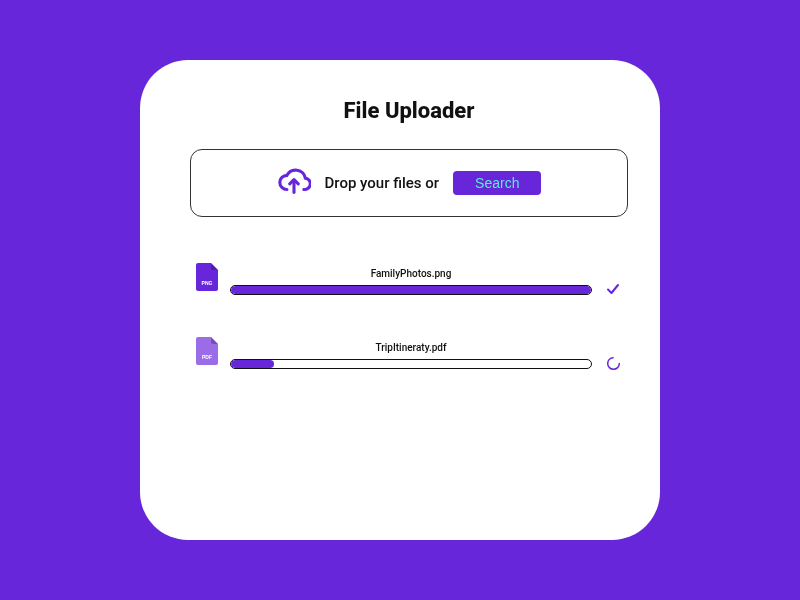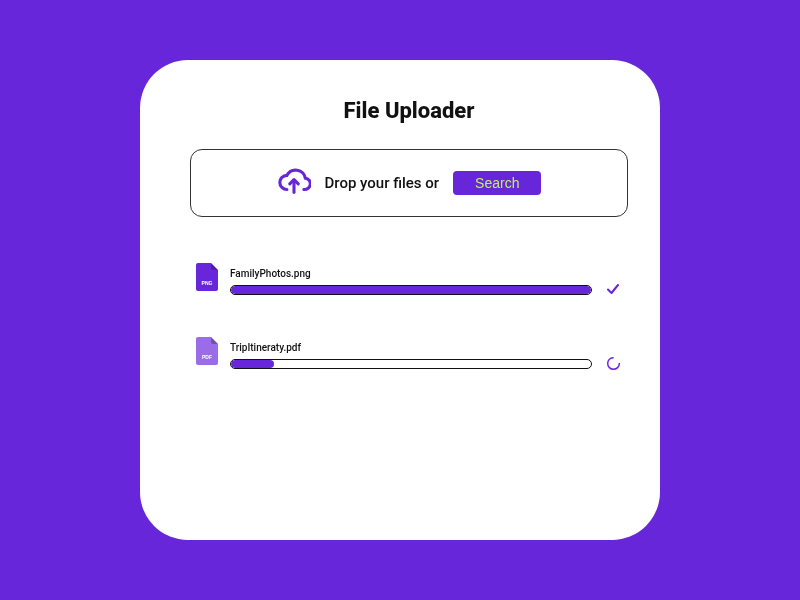--- a/index.html
+++ b/index.html
@@ -38,37 +38,38 @@
       margin-bottom: 46px;
     }
     .cloud-icon { flex-shrink: 0; }
     .drop-label {
       font-size: 15px;
       color: #111;
       font-weight: 500;
     }
     .search-btn {
       background: #6726da;
-      color: #bef264;
+      color: #5eead4;
       border: none;
       border-radius: 4px;
       height: 24px;
       padding: 0 22px;
       font-size: 14px;
       font-weight: 400;
       cursor: pointer;
     }
     .files {
       padding: 0 6px;
     }
     .file-row {
       display: flex;
       align-items: flex-end;
       gap: 12px;
       margin-bottom: 42px;
+      text-align: center;
     }
     .file-icon { flex-shrink: 0; }
     .file-icon-label {
       font-size: 5px;
       font-weight: 700;
       fill: #fff;
       font-family: Arial, sans-serif;
     }
     .file-body { flex: 1; }
     .file-name {

